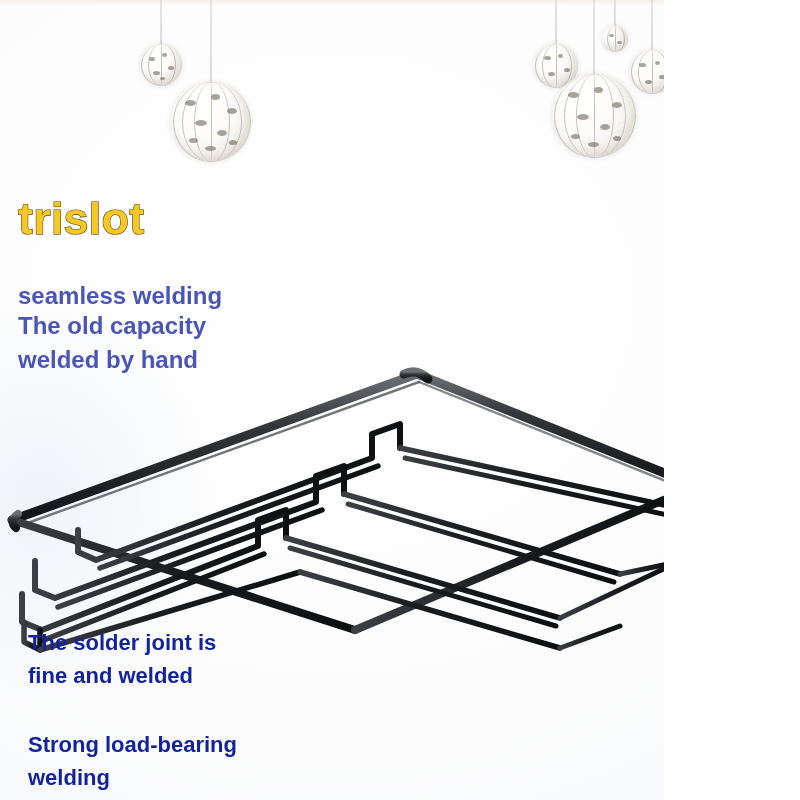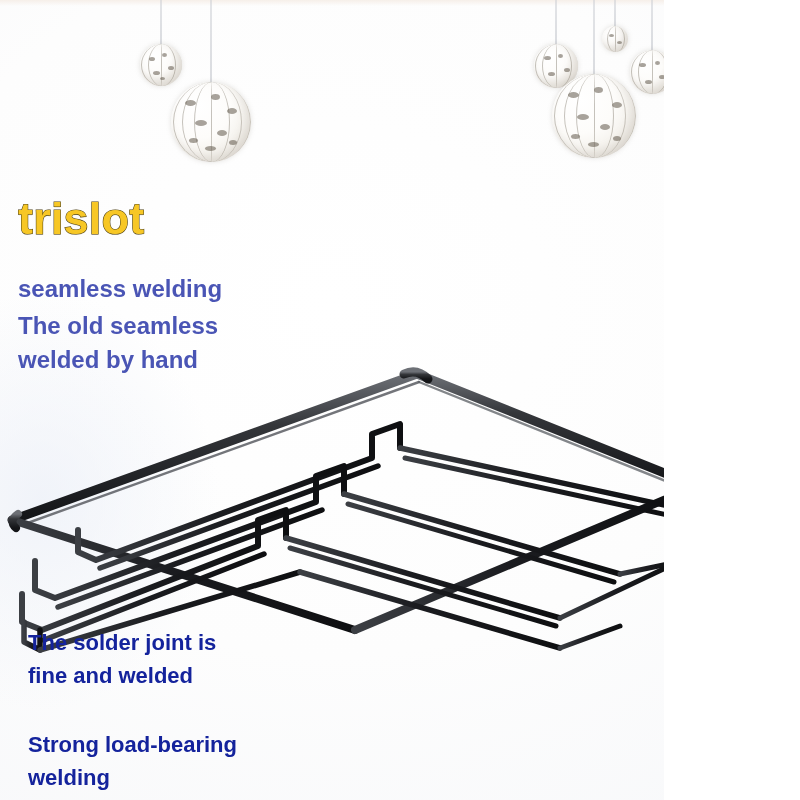--- a/index.html
+++ b/index.html
@@ -184,22 +184,22 @@
       <i class="speck" style="left:25px;top:40px;width:12px;height:6px;"></i>
       <i class="speck" style="left:48px;top:50px;width:10px;height:6px;"></i>
       <i class="speck" style="left:19px;top:60px;width:9px;height:5px;"></i>
       <i class="speck" style="left:61px;top:62px;width:8px;height:5px;"></i>
       <i class="speck" style="left:36px;top:68px;width:11px;height:5px;"></i>
     </div>
   </div>
 
   <div class="logo" style="left:18px;top:193px;">trislot</div>
 
-  <div class="tagline" style="left:18px;top:273px;">seamless welding</div>
-  <div class="tagline" style="left:18px;top:310px;">The old seamless</div>
+  <div class="tagline" style="left:18px;top:280px;">seamless welding</div>
+  <div class="tagline" style="left:18px;top:310px;">The old capacity</div>
   <div class="tagline" style="left:18px;top:344px;text-align:right;"> welded by hand</div>
 
   <div id="rack">
     <svg viewBox="0 0 800 380" xmlns="http://www.w3.org/2000/svg">
       <defs>
         <linearGradient id="tubeTop" x1="0" y1="0" x2="0" y2="1">
           <stop offset="0%" stop-color="#6d7076"></stop>
           <stop offset="35%" stop-color="#34363a"></stop>
           <stop offset="100%" stop-color="#131417"></stop>
         </linearGradient>

